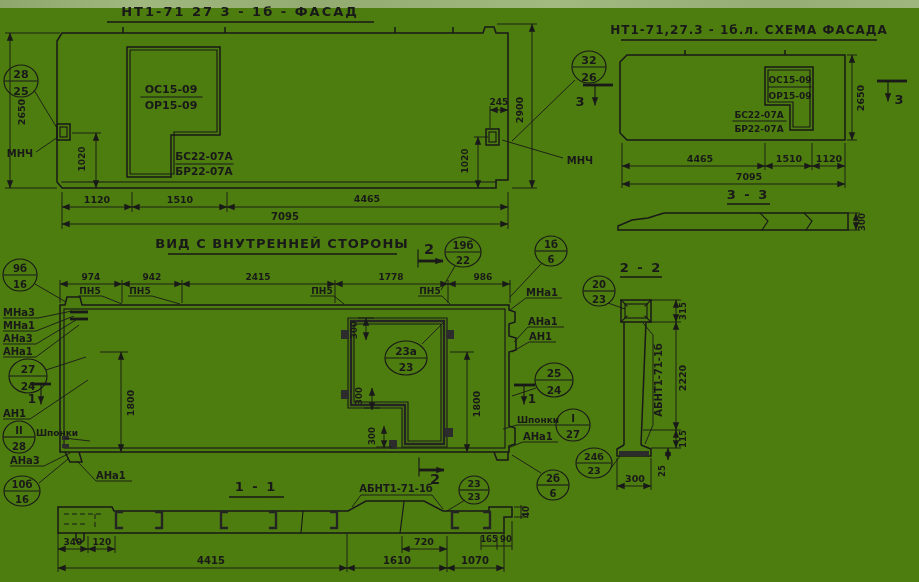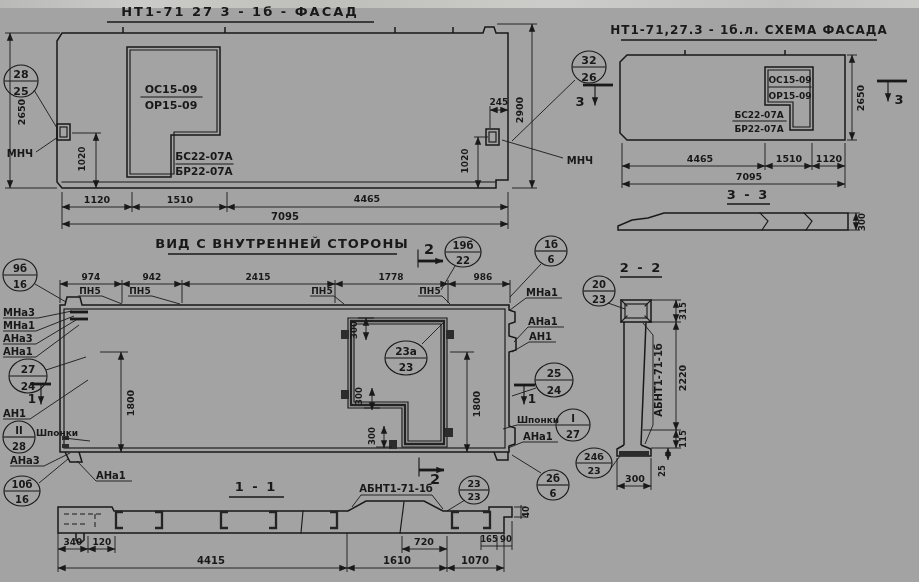--- a/index.html
+++ b/index.html
@@ -1,16 +1,16 @@
 <!DOCTYPE html>
 <html><head>
 <meta charset="utf-8">
 <style>
   html,body{margin:0;padding:0;background:#e9e9e6;}
-  #sheet{position:relative;width:919px;height:582px;background:#a3a3a3;overflow:hidden;
+  #sheet{position:relative;width:919px;height:582px;background:#4d7c0f;overflow:hidden;
          box-shadow:0 0 4px rgba(0,0,0,.3);}
   #sheet:before{content:"";position:absolute;left:0;top:0;width:100%;height:8px;
     background:linear-gradient(90deg,#cfcfca 0%,#f4f4ef 15%,#d8d8d2 35%,#f6f6f1 60%,#dededa 85%,#f2f2ee 100%);
     opacity:.5;}
   svg{position:absolute;left:0;top:0;}
   svg text{font-family:"DejaVu Sans","Liberation Sans",sans-serif;font-weight:bold;fill:#191919;}
   .s8{font-size:8.5px}.s9{font-size:9px}.s95{font-size:9.5px}.s10{font-size:10px}
   .s105{font-size:10.5px}.s11{font-size:11px}.s12{font-size:12px}.s13{font-size:13px}.s14{font-size:14.5px}
   .ls1{letter-spacing:1px}.ls2{letter-spacing:2px}
   .ln{stroke:#191919;stroke-width:1.15;fill:none;stroke-linecap:square;stroke-linejoin:miter;}

